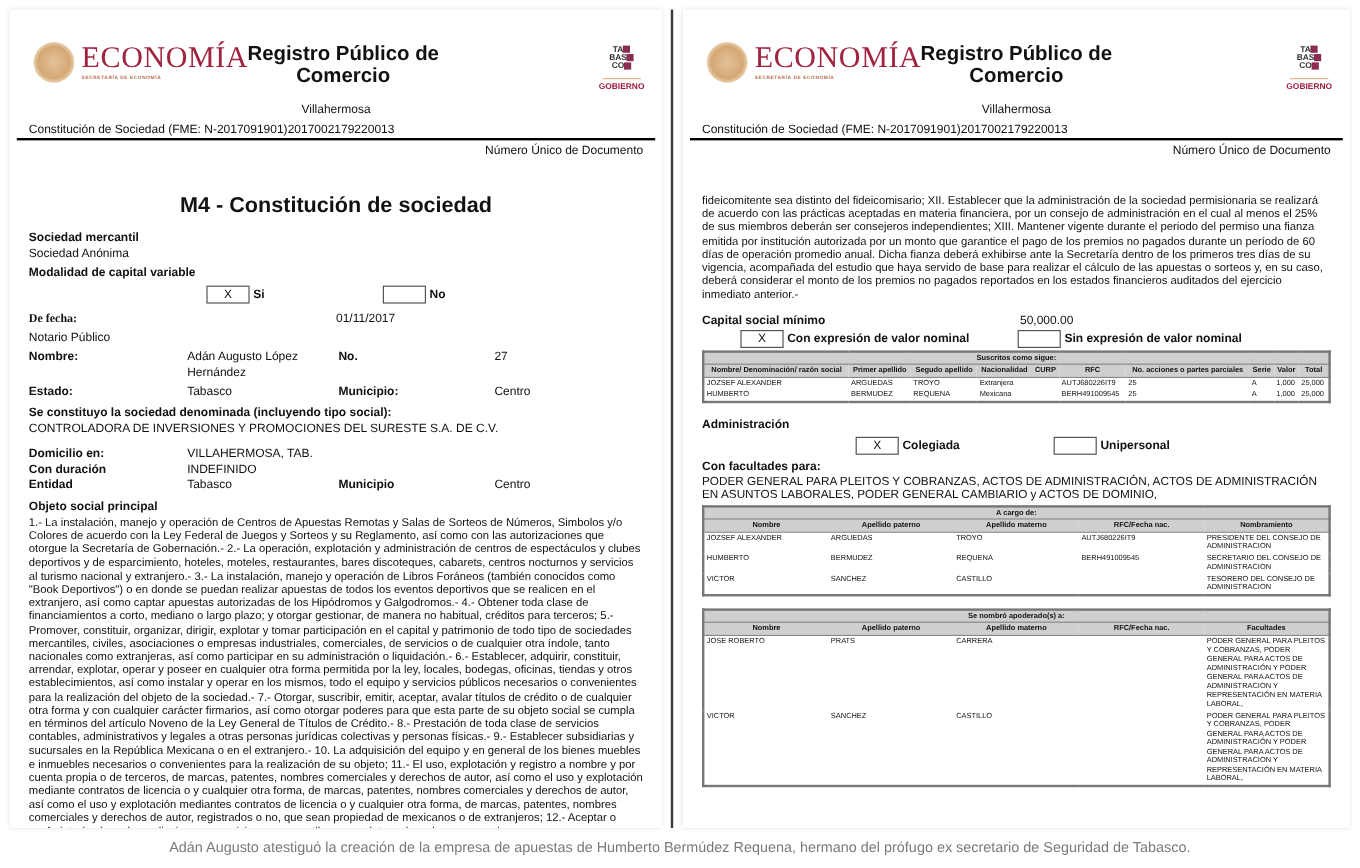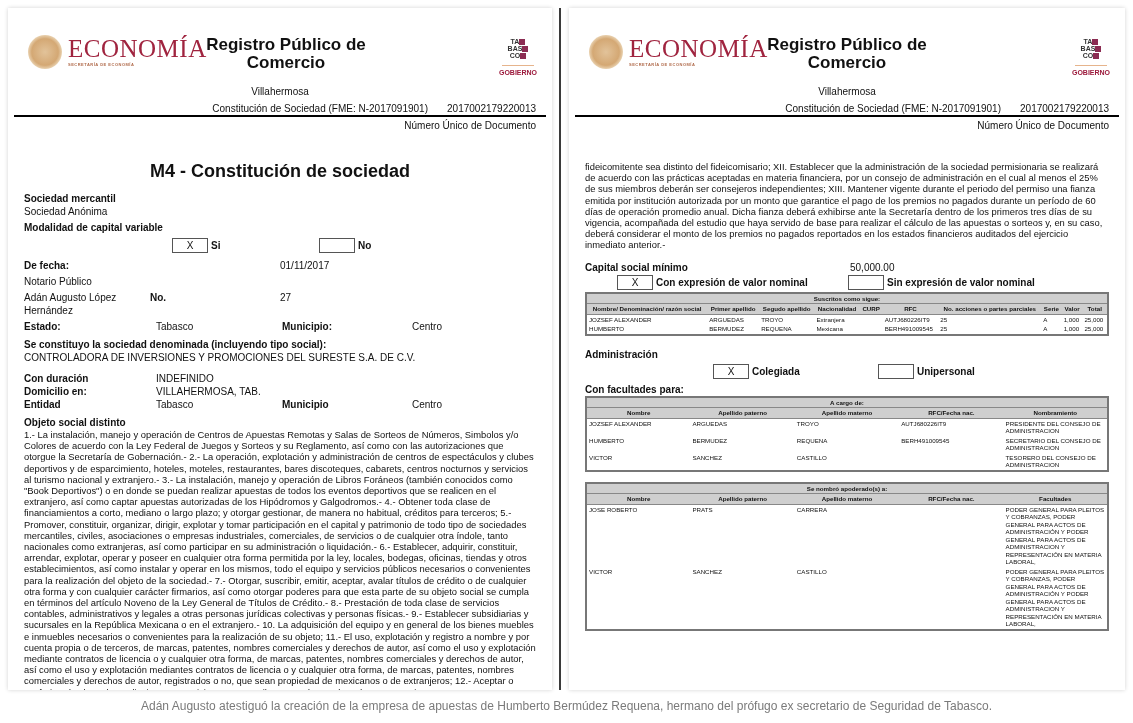--- a/index.html
+++ b/index.html
@@ -27,21 +27,21 @@
   }
   .econ-word { color: #a0243f; font-family: "Liberation Serif", serif; font-size: 25px; letter-spacing: 0.5px; line-height: 24px; }
   .econ-sub { color: #b06a4a; font-size: 4px; letter-spacing: 0.5px; font-weight: bold; margin-top: 1px; }
   .reg-title { position: absolute; top: 28px; width: 200px; text-align: center; font-weight: bold; font-size: 17px; line-height: 18px; }
   .tabasco { position: absolute; top: 30px; width: 40px; text-align: center; }
   .tab-word { font-size: 7px; font-weight: bold; line-height: 7px; color: #333; }
   .tab-sq { display: inline-block; width: 6px; height: 6px; background: #8b2c52; vertical-align: middle; }
   .tab-line { height: 1px; background: #e6b48c; margin: 6px 4px 3px 4px; }
   .gob { color: #9c1a3c; font-weight: bold; font-size: 7px; }
   .city { text-align: center; font-size: 10px; margin-top: -2px; }
-  .ref-row { display: flex; justify-content: flex-end; font-size: 10px; padding: 6px 10px 1px 10px; border-bottom: 2px solid #000; margin: 0 6px; gap: 19px; }
+  .ref-row { display: flex; justify-content: flex-start; font-size: 10px; padding: 6px 10px 1px 10px; border-bottom: 2px solid #000; margin: 0 6px; }
   .nud { text-align: right; font-size: 10px; padding: 3px 16px 0 0; }
   .doc-title { text-align: center; font-weight: bold; font-size: 18px; margin-top: 30px; margin-bottom: 10px; }
   .body { padding: 0 16px; font-size: 10px; line-height: 13px; }
   .b { font-weight: bold; }
   .row { display: flex; margin-bottom: 3px; }
   .chk-row { display: flex; align-items: center; margin: 4px 0 6px 0; }
   .box { display: inline-block; width: 34px; height: 13px; border: 1px solid #555; text-align: center; line-height: 13px; font-size: 10px; margin-right: 3px; }
   .chk-label { font-weight: bold; font-size: 10px; }
   .para { font-size: 9.4px; line-height: 11.2px; text-align: left; }
   table.grid { width: 100%; border-collapse: collapse; font-size: 6.2px; line-height: 7.5px; border: 2px solid #777; }
@@ -88,54 +88,55 @@
     <div style="margin-bottom:3px;">Sociedad Anónima</div>
     <div class="b">Modalidad de capital variable</div>
     <div class="chk-row">
       <span style="width:148px;display:inline-block;"></span>
       <span class="box">X</span>
       <span class="chk-label" style="width:108px;display:inline-block;">Si</span>
       <span class="box"></span>
       <span class="chk-label">No</span>
     </div>
     <div class="row">
-      <span class="b" style="width:256px;">De fecha:</span>
+      <span class="b" style="width:256px;font-family:Liberation Serif, serif;">De fecha:</span>
       <span>01/11/2017</span>
     </div>
     <div class="row">
       <span>Notario Público</span>
     </div>
     <div class="row">
+      <span class="b" style="width:132px;">Nombre:</span>
       <span style="width:126px;">Adán Augusto López Hernández</span>
       <span class="b" style="width:130px;">No.</span>
       <span>27</span>
     </div>
     <div class="row">
       <span class="b" style="width:132px;">Estado:</span>
       <span style="width:126px;">Tabasco</span>
       <span class="b" style="width:130px;">Municipio:</span>
       <span>Centro</span>
     </div>
     <div class="b" style="margin-top:5px;">Se constituyo la sociedad denominada (incluyendo tipo social):</div>
     <div style="margin-bottom:8px;">CONTROLADORA DE INVERSIONES Y PROMOCIONES DEL SURESTE S.A. DE C.V.</div>
     <div class="row" style="margin-bottom:0;">
+      <span class="b" style="width:132px;">Domicilio en:</span>
+      <span>VILLAHERMOSA, TAB.</span>
+    </div>
+    <div class="row" style="margin-bottom:0;">
       <span class="b" style="width:132px;">Con duración</span>
       <span>INDEFINIDO</span>
-    </div>
-    <div class="row" style="margin-bottom:0;">
-      <span class="b" style="width:132px;">Domicilio en:</span>
-      <span>VILLAHERMOSA, TAB.</span>
     </div>
     <div class="row">
       <span class="b" style="width:132px;">Entidad</span>
       <span style="width:126px;">Tabasco</span>
       <span class="b" style="width:130px;">Municipio</span>
       <span>Centro</span>
     </div>
-    <div class="b" style="margin-top:5px;">Objeto social distinto</div>
+    <div class="b" style="margin-top:5px;">Objeto social principal</div>
     <div class="para">1.- La instalación, manejo y operación de Centros de Apuestas Remotas y Salas de Sorteos de Números, Simbolos y/o Colores de acuerdo con la Ley Federal de Juegos y Sorteos y su Reglamento, así como con las autorizaciones que otorgue la Secretaría de Gobernación.- 2.- La operación, explotación y administración de centros de espectáculos y clubes deportivos y de esparcimiento, hoteles, moteles, restaurantes, bares discoteques, cabarets, centros nocturnos y servicios al turismo nacional y extranjero.- 3.-  La instalación, manejo y operación de Libros Foráneos (también conocidos como "Book Deportivos") o en donde se puedan realizar apuestas de todos los eventos deportivos que se realicen en el extranjero, así como captar apuestas autorizadas de los Hipódromos y Galgodromos.- 4.- Obtener toda clase de financiamientos a corto, mediano o largo plazo; y otorgar gestionar, de manera no habitual, créditos para terceros; 5.- Promover, constituir, organizar, dirigir, explotar y tomar participación en el capital y patrimonio de todo tipo de sociedades mercantiles, civiles, asociaciones o empresas industriales, comerciales, de servicios o de cualquier otra índole, tanto nacionales como extranjeras, así como participar en su administración o liquidación.- 6.- Establecer, adquirir, constituir, arrendar, explotar, operar y poseer en cualquier otra forma permitida por la ley, locales, bodegas, oficinas, tiendas y otros establecimientos, así como instalar y operar en los mismos, todo el equipo y servicios públicos necesarios o convenientes para la realización del objeto de la sociedad.- 7.- Otorgar, suscribir, emitir, aceptar, avalar títulos de crédito o de cualquier otra forma y con cualquier carácter firmarios, así como otorgar poderes para que esta parte de su objeto social se cumpla en términos del artículo Noveno de la Ley General de Títulos de Crédito.- 8.- Prestación de toda clase de servicios contables, administrativos y legales a otras personas jurídicas colectivas y personas físicas.- 9.- Establecer subsidiarias y sucursales en la República Mexicana o en el extranjero.- 10. La adquisición del equipo y en general de los bienes muebles e inmuebles necesarios o convenientes para la realización de su objeto; 11.- El uso, explotación y registro a nombre y por cuenta propia o de terceros, de marcas, patentes, nombres comerciales y derechos de autor, así como el uso y explotación mediante contratos de licencia o y cualquier otra forma, de marcas, patentes, nombres comerciales y derechos de autor, así como el uso y explotación mediantes contratos de licencia o y cualquier otra forma, de marcas, patentes, nombres comerciales y derechos de autor, registrados o no, que sean propiedad de mexicanos o de extranjeros; 12.- Aceptar o conferir toda clase de mediaciones o comisiones mercantiles y mandatos, obrando en su propio</div>
   </div>
 </div>
 
 <div class="divider"></div>
 
 <div class="page" id="page-right">
   <div class="header">
     <div class="logo-econ">
       <div class="seal"></div>
@@ -222,20 +223,21 @@
 
     <div class="b" style="margin-top:12px;">Administración</div>
     <div class="chk-row" style="margin:3px 0 4px 0;">
       <span style="width:128px;display:inline-block;"></span>
       <span class="box">X</span>
       <span class="chk-label" style="width:126px;display:inline-block;">Colegiada</span>
       <span class="box"></span>
       <span class="chk-label">Unipersonal</span>
     </div>
     <div class="b">Con facultades para:</div>
+    <div style="font-size:9.8px;line-height:11.5px;margin-bottom:2px;">PODER GENERAL PARA PLEITOS Y COBRANZAS, ACTOS DE ADMINISTRACIÓN, ACTOS DE ADMINISTRACIÓN EN ASUNTOS LABORALES, PODER GENERAL CAMBIARIO y ACTOS DE DOMINIO,</div>
 
     <table class="grid">
       <tbody>
           <tr>
             <th colspan="5">A cargo de:</th>
           </tr>
       <tr>
         <th style="width:20%">Nombre</th>
         <th style="width:20%">Apellido paterno</th>
         <th style="width:20%">Apellido materno</th>

